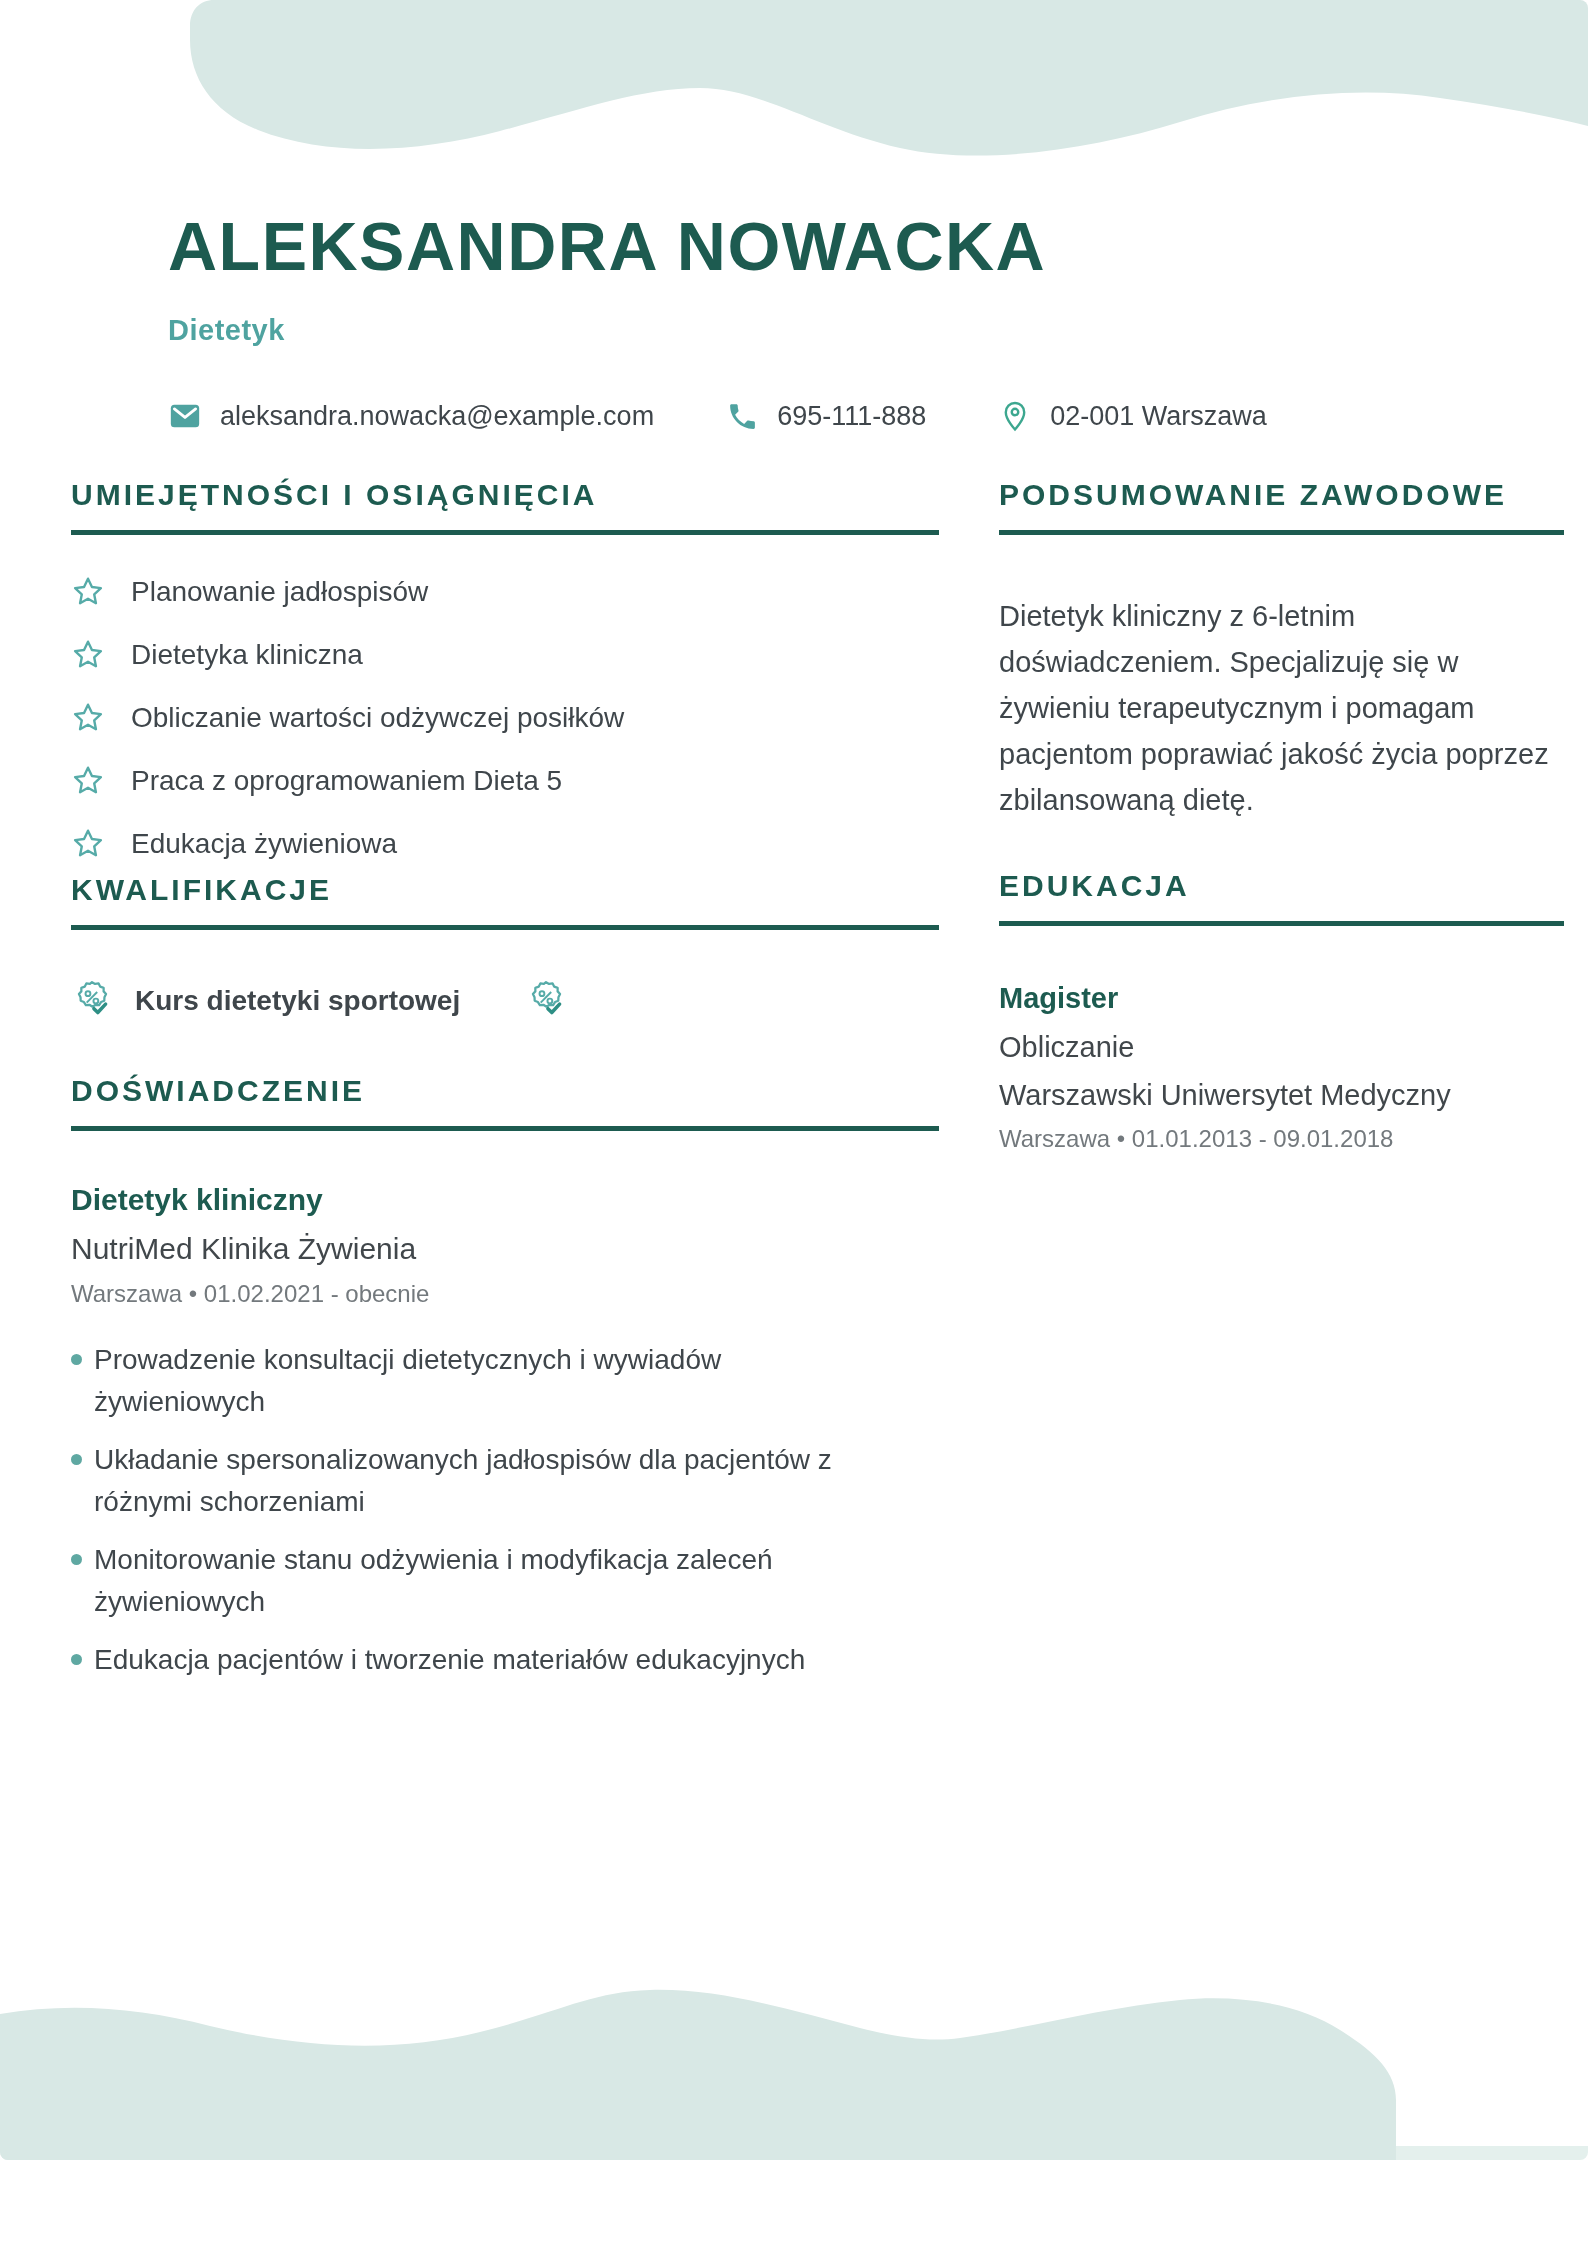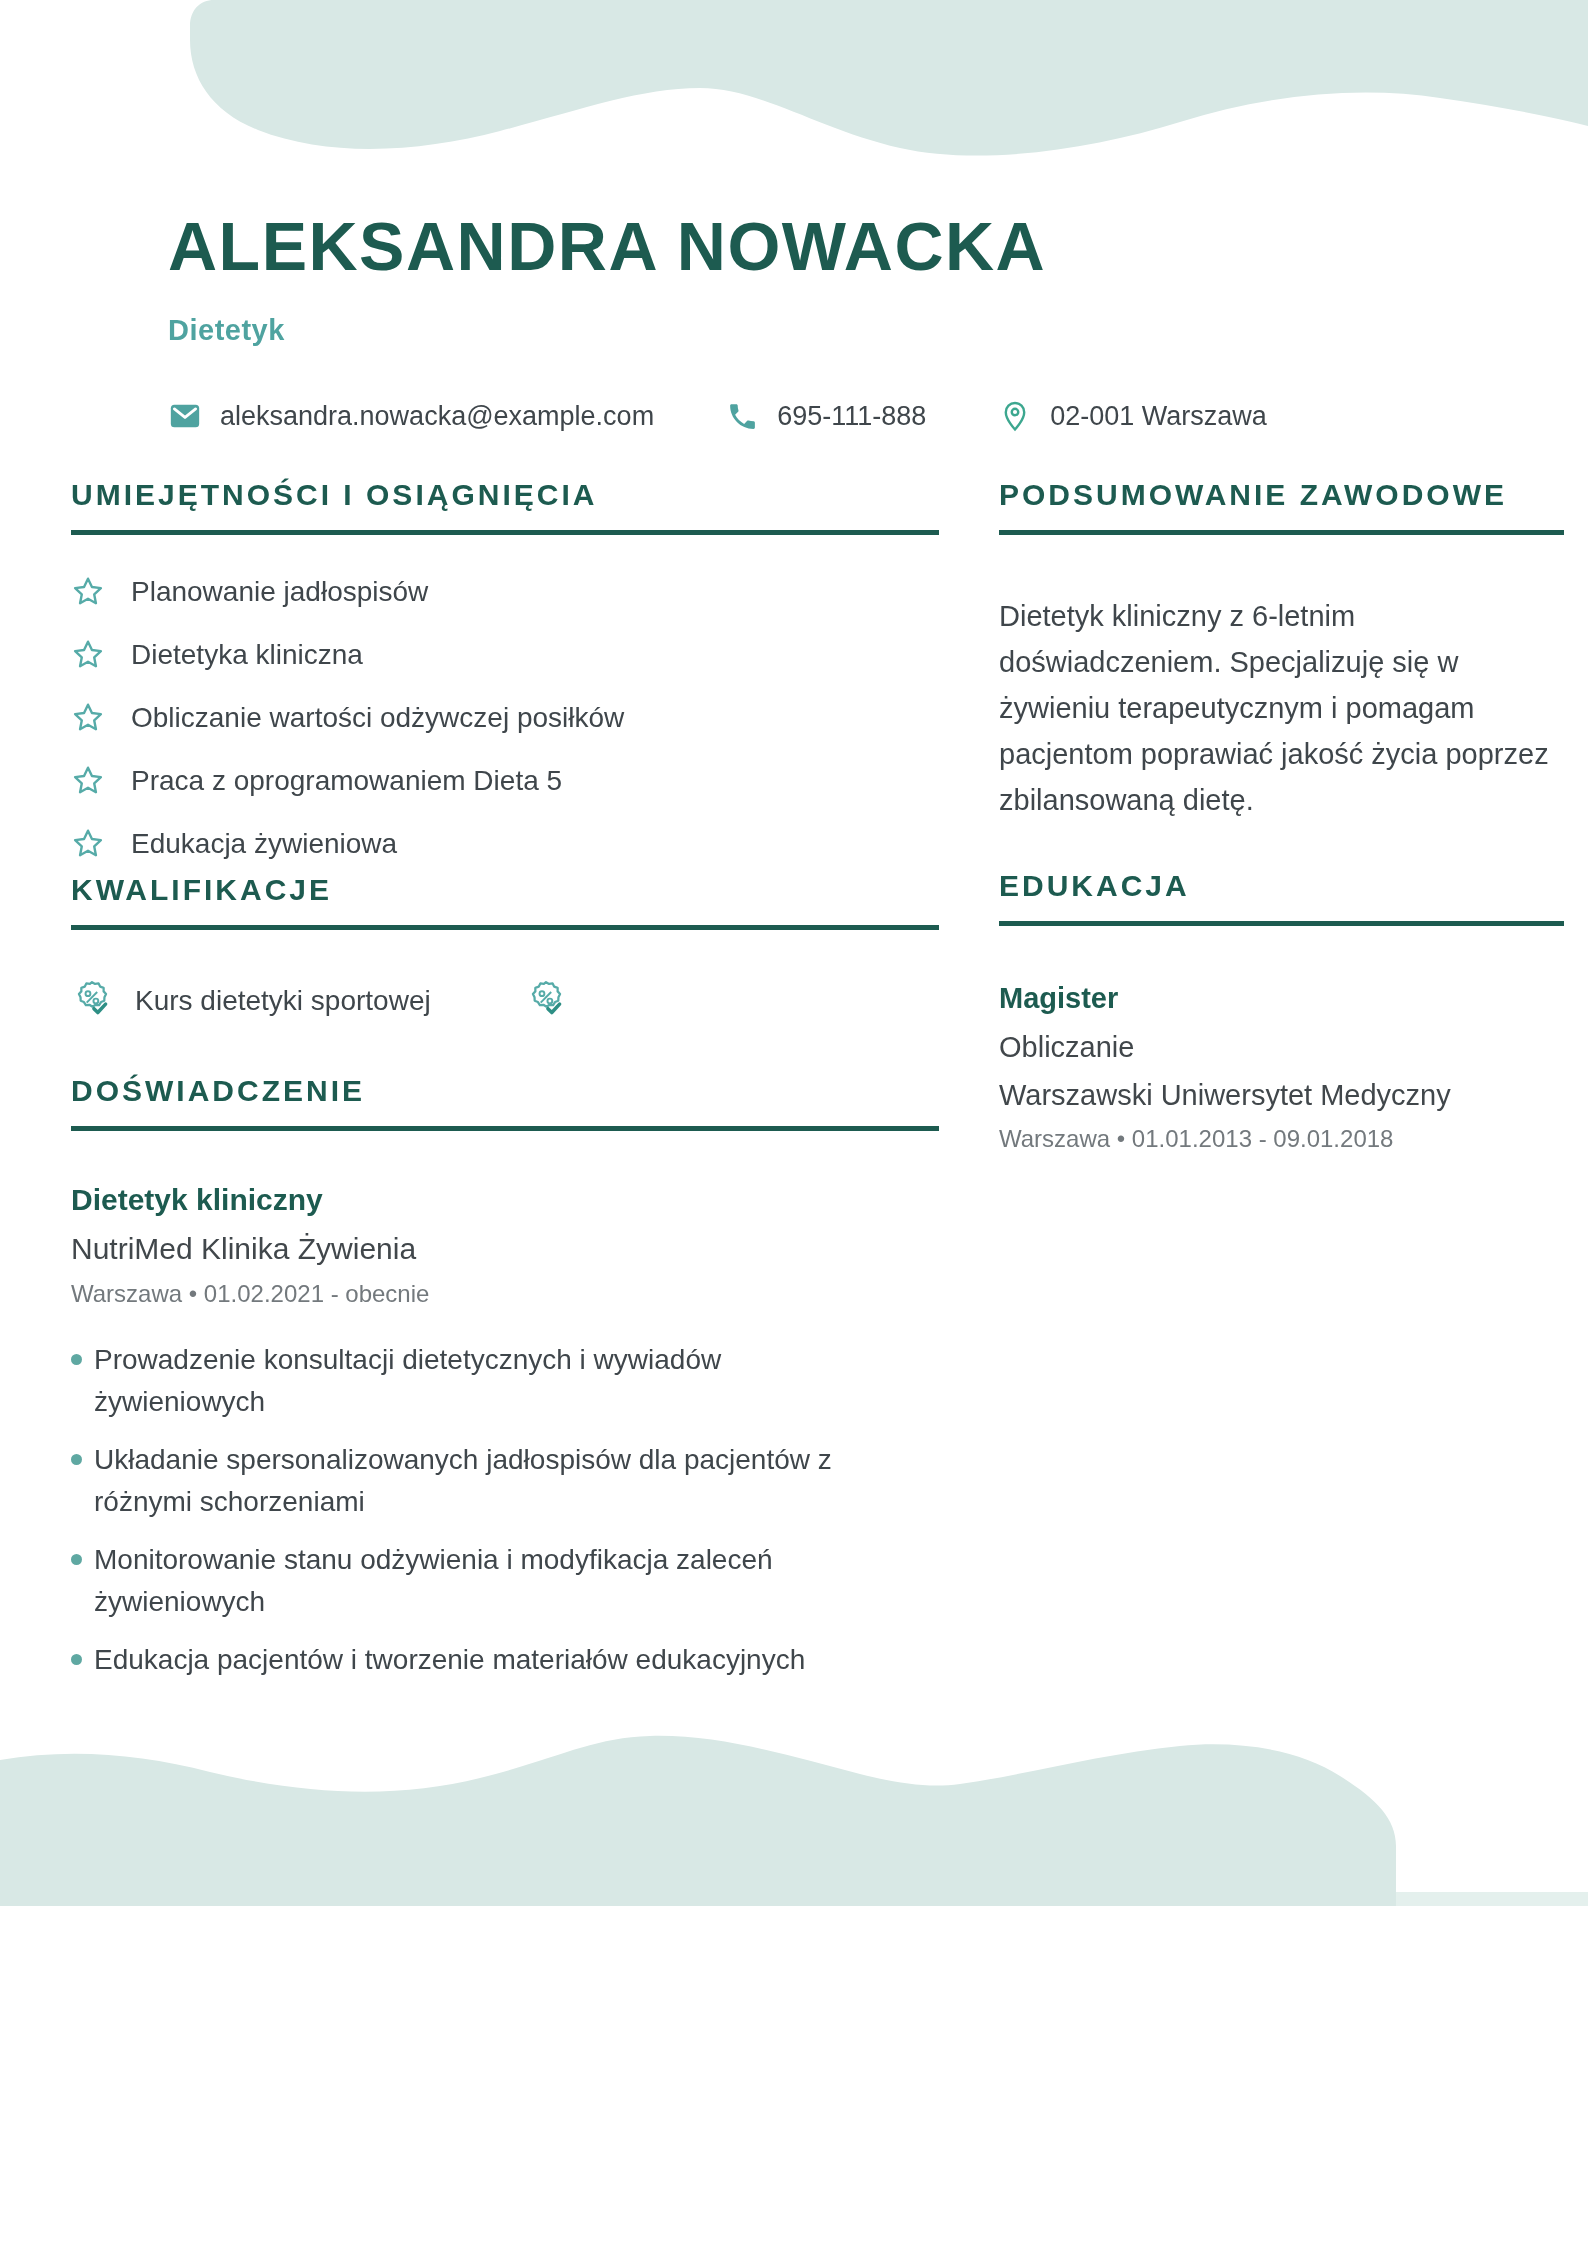--- a/index.html
+++ b/index.html
@@ -1,23 +1,24 @@
 <!DOCTYPE html>
 <html><head>
 <meta charset="utf-8">
 <style>
   html,body{margin:0;padding:0;background:#ffffff;}
   .page{
     position:relative;
-    width:1588px;height:1906px;
+    width:1588px;height:2160px;
     margin:0 auto;
     background:#ffffff;
     overflow:hidden;
     font-family:"Liberation Sans","DejaVu Sans",sans-serif;
     color:#3F464B;
+    border-radius:8px;
   }
   .wave{position:absolute;left:0;width:1588px;pointer-events:none;}
   .wave-top{top:0;height:175px;}
   .wave-bottom{bottom:0;height:200px;}
 
   
   .header{position:absolute;left:168px;top:212px;z-index:2;}
   .name{
     font-size:68px;font-weight:800;letter-spacing:1.5px;
     color:#1D5B50;line-height:1;margin:0;
@@ -46,21 +47,21 @@
   .rule{height:5px;background:#1D5B50;margin-top:18px;}
 
   
   .skills-list{margin-top:40px;}
   .skill-row{display:flex;align-items:center;column-gap:26px;height:34px;margin-bottom:29px;}
   .skill-row:last-child{margin-bottom:0;}
   .skill-label{font-size:28px;color:#3F464B;}
 
   
   .sec-qualifications{margin-top:12px;}
-  .quals-list{margin-top:50px;display:grid;grid-template-columns:1fr 1fr;column-gap:40px;}
+  .quals-list{margin-top:50px;display:grid;grid-template-columns:1fr 1fr;column-gap:40px;font-weight:bold;}
   .qual-item{display:flex;align-items:flex-start;column-gap:22px;}
   .qual-item svg{flex:0 0 auto;margin-top:-3px;}
   .qual-label{font-size:28px;line-height:42px;color:#3F464B;max-width:357px;}
 
   
   .sec-experience{margin-top:52px;}
   .job{margin-top:52px;}
   .job-role{font-size:30px;font-weight:700;color:#1D5B50;line-height:34px;}
   .job-company{margin-top:15px;font-size:30px;color:#41474B;line-height:34px;}
   .job-meta{margin-top:14px;font-size:24px;color:#73797D;line-height:27px;}

